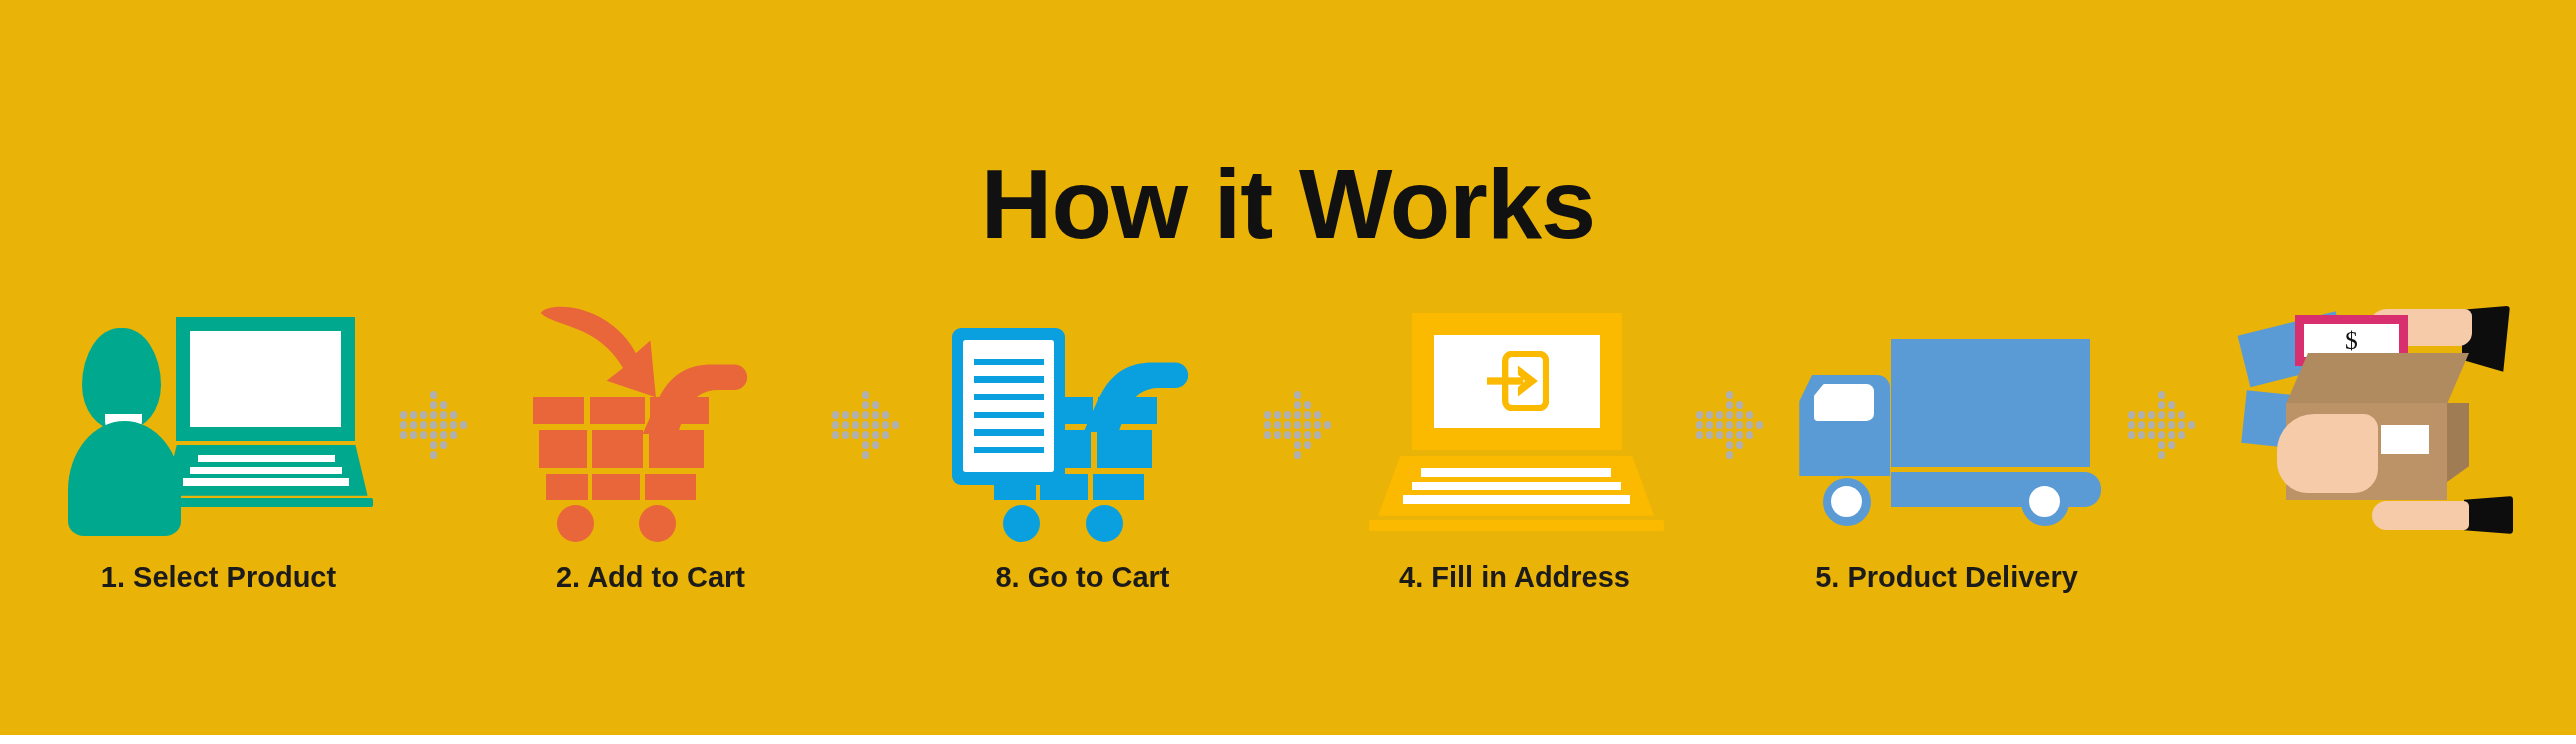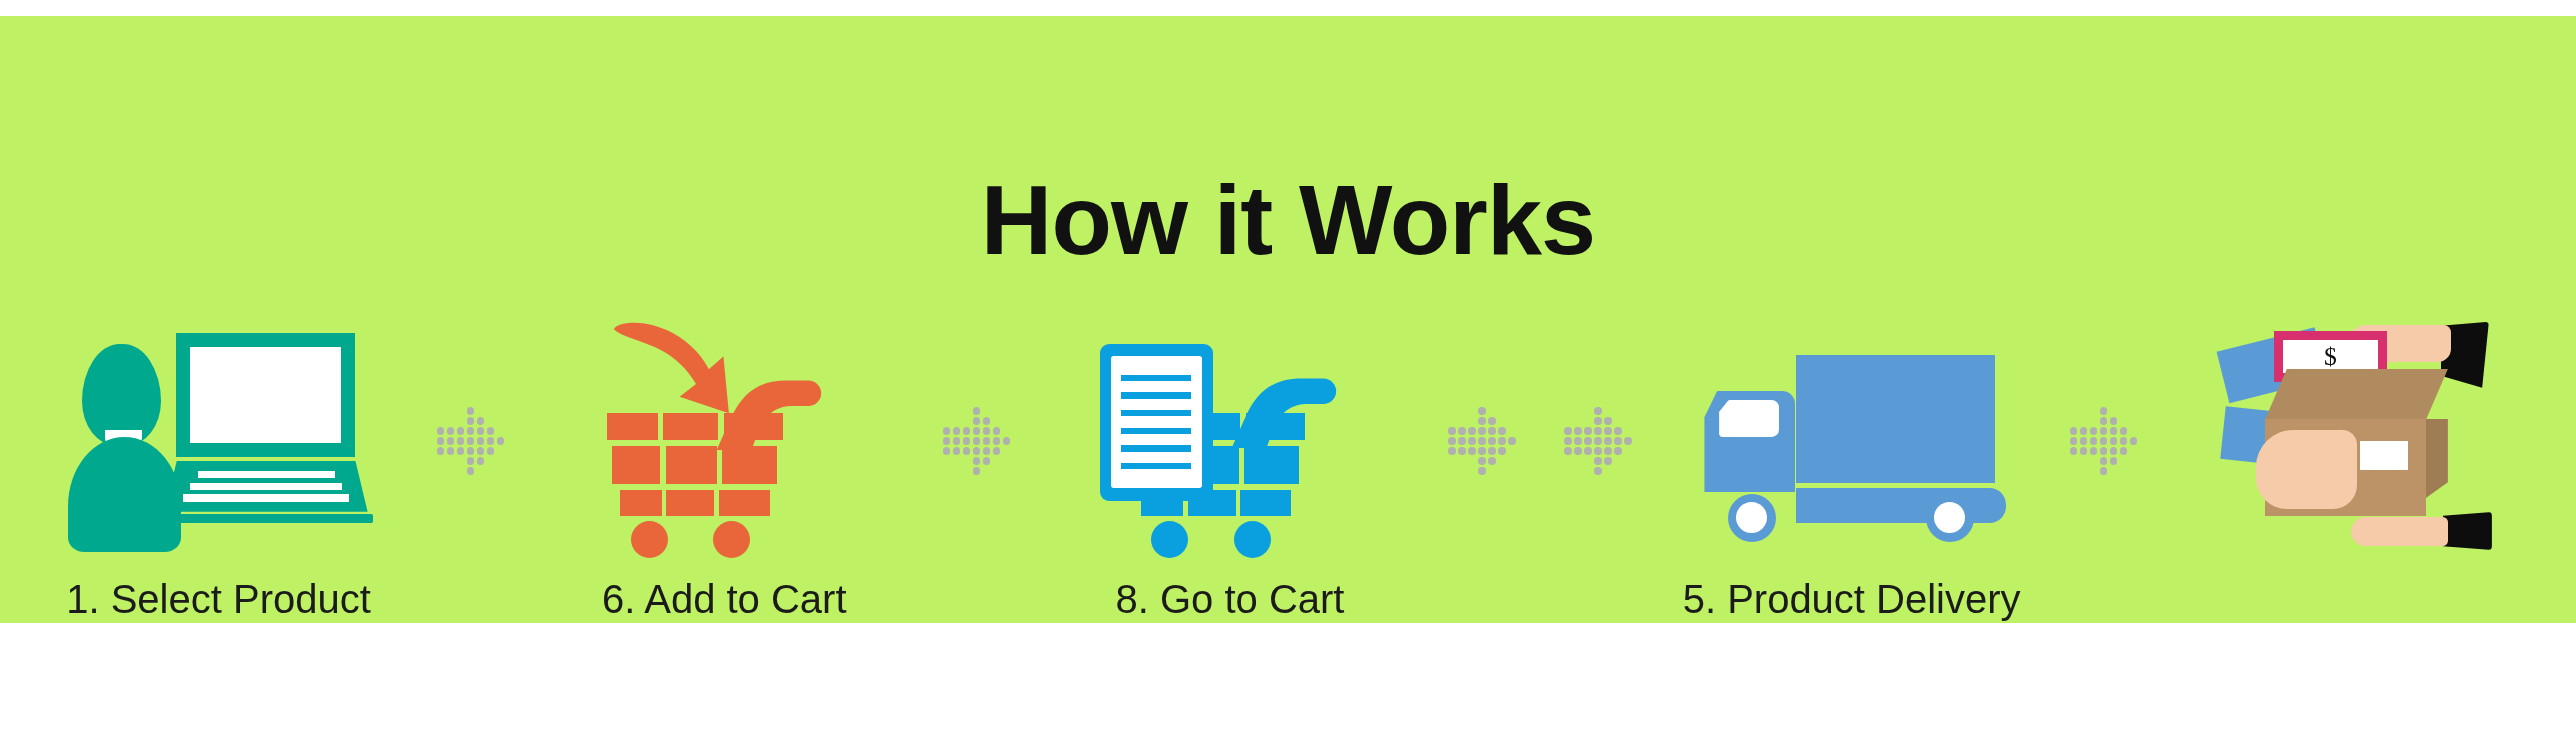--- a/index.html
+++ b/index.html
@@ -11,23 +11,22 @@
   body {
     width: 2576px;
     height: 745px;
     font-family: "Liberation Sans", sans-serif;
     overflow: hidden;
   }
 
   .infographic {
     position: relative;
     width: 2576px;
-    height: 607px;
-    background: #bef264;
-    margin-top: 16px;
+    height: 735px;
+    background: #eab308;
   }
 
   
   .title-bar {
     position: absolute;
     top: 88px;
     left: 0;
     width: 2576px;
     text-align: center;
   }
@@ -68,22 +67,22 @@
 
   .step-art {
     position: relative;
     width: 353px;
     height: 238px;
   }
 
   .step-label {
     margin-top: 22px;
     font-family: "Liberation Sans", sans-serif;
-    font-weight: 400;
-    font-size: 40px;
+    font-weight: 700;
+    font-size: 29px;
     line-height: 1.05;
     color: #1b1b1b;
     white-space: nowrap;
     text-align: right;
   }
 
   
   .sep {
     position: relative;
     flex: 0 0 auto;
@@ -558,21 +557,21 @@
             <div class="row cart-r3" style="left:12.8px;width:150px;">
               <b style="width:42px;background:#E8663A;"></b>
                 <b style="width:48px;background:#E8663A;"></b>
                 <b style="width:51px;background:#E8663A;"></b>
             </div>
           </div>
           <div class="cart-wheel" style="left:35px; top:203px; background:#E8663A;"></div>
           <div class="cart-wheel" style="left:117px; top:203px; background:#E8663A;"></div>
         </div>
       </div>
-      <div class="step-label">6. Add to Cart</div>
+      <div class="step-label">2. Add to Cart</div>
     </div>
 
     <div class="sep">
       <div class="dot-arrow">
         <i class="off"></i>
           <i class="off"></i>
           <i class="off"></i>
           <i></i>
           <i class="off"></i>
           <i class="off"></i>
@@ -714,20 +713,46 @@
         <i class="off"></i>
           <i class="off"></i>
           <i class="off"></i>
           <i></i>
           <i class="off"></i>
           <i class="off"></i>
           <i class="off"></i>
       </div>
     </div>
 
+    <div class="step">
+      <div class="step-art">
+        <div style="position:absolute; left:25.6px; top:3.7px; width:306px; height:229px;">
+          <div class="s4-screen">
+            <div class="s4-screen-inner">
+              <div class="s4-login">
+                <svg viewBox="0 0 70 66" xmlns="http://www.w3.org/2000/svg">
+                  <rect x="22" y="3" width="45" height="60" rx="8" ry="8" fill="none" stroke="#FBB900" stroke-width="7"></rect>
+                  <rect x="2" y="29" width="40" height="8" fill="#FBB900"></rect>
+                  <path d="M36 16 L 58 33 L 36 50 L 36 40 L 44 33 L 36 26 Z" fill="#FBB900"></path>
+                </svg>
+              </div>
+            </div>
+          </div>
+          <div class="s4-keyboard">
+            <div class="s4-keys">
+              <span class="kr1"></span>
+                <span class="kr2"></span>
+                <span class="kr3"></span>
+            </div>
+          </div>
+          <div class="s4-base"></div>
+        </div>
+      </div>
+      <div class="step-label">4. Fill in Address</div>
+    </div>
 
     <div class="sep">
       <div class="dot-arrow">
         <i class="off"></i>
           <i class="off"></i>
           <i class="off"></i>
           <i></i>
           <i class="off"></i>
           <i class="off"></i>
           <i class="off"></i>

